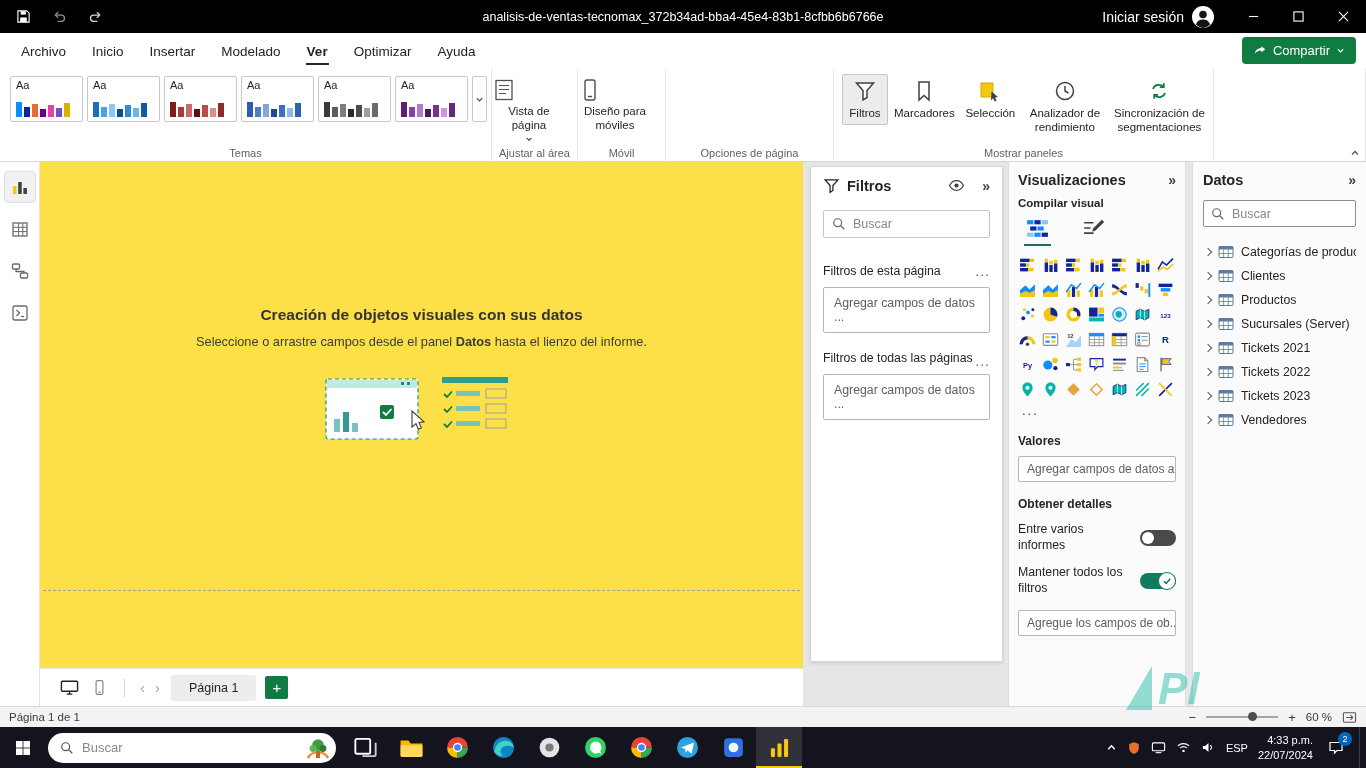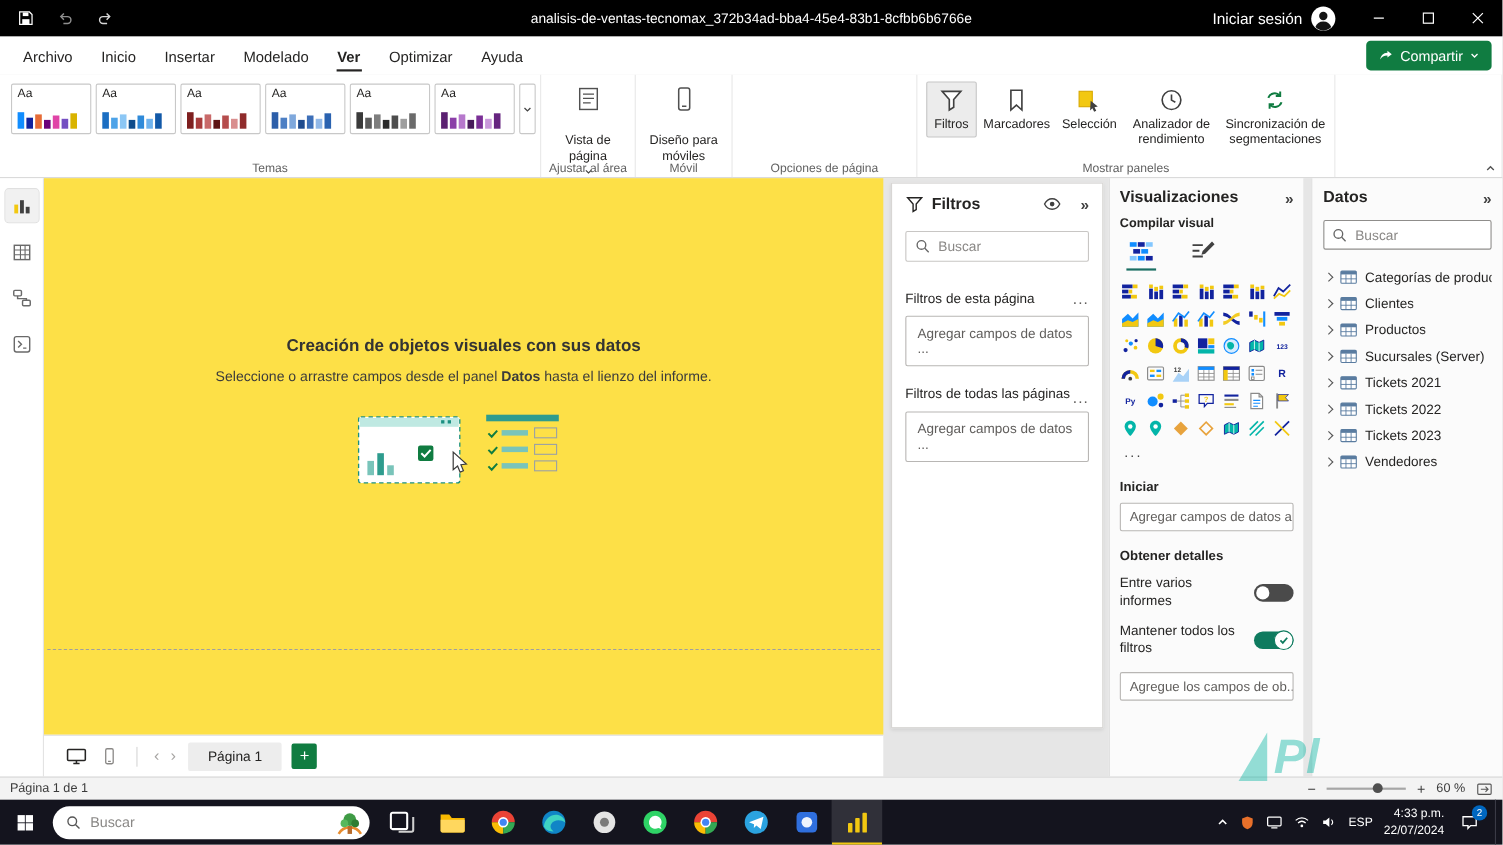--- a/index.html
+++ b/index.html
@@ -30,21 +30,21 @@
 .rgroup{position:relative;height:100%;border-right:1px solid #e8e8e8;flex-shrink:0;}
 .rgroup:last-child{border-right:none;}
 .rgroup-label{position:absolute;bottom:2px;left:0;right:0;text-align:center;font-size:11px;color:#616161;white-space:nowrap;}
 .theme-row{display:flex;align-items:flex-end;padding:8px 4px 0 10px;gap:4px;}
 .theme-gallery{display:flex;gap:4px;}
 .theme-card{width:73px;height:46px;border:1px solid #c8c8c8;border-radius:2px;background:#fff;position:relative;flex-shrink:0;}
 .theme-card .aa{position:absolute;top:2px;left:5px;font-size:11px;color:#252423;}
 .tbars{position:absolute;left:5px;right:4px;bottom:4px;display:flex;align-items:flex-end;gap:2px;}
 .tbars i{width:6px;display:block;}
 .theme-more{width:17px;height:46px;border:1px solid #c8c8c8;border-radius:2px;display:flex;align-items:center;justify-content:center;}
-.rg-btn{display:flex;flex-direction:column;align-items:center;gap:19px;width:100%;padding-top:9px;}
+.rg-btn{display:flex;flex-direction:column;gap:2px;width:100%;padding-top:9px;}
 .rg-btn .lbl{font-size:11.5px;color:#252423;text-align:center;line-height:1.2;display:inline-flex;align-items:center;gap:2px;flex-wrap:wrap;justify-content:center;max-width:74px;}
 .opt-col{padding:11px 0 0 14px;display:flex;flex-direction:column;gap:10px;}
 .opt-row{display:flex;align-items:center;gap:7px;font-size:12px;color:#252423;}
 .cb{width:13px;height:13px;border:1px solid #8a8886;border-radius:2px;background:#fff;flex-shrink:0;}
 .panes{display:flex;padding:6px 4px 0 8px;gap:3px;align-items:flex-start;}
 .pane-btn{display:flex;flex-direction:column;align-items:center;padding:4px 2px 3px;border:1px solid transparent;border-radius:2px;}
 .pane-btn.active{background:#ececec;border-color:#c6c6c6;}
 .pane-btn .lbl{font-size:11.5px;color:#252423;text-align:center;line-height:1.2;margin-top:4px;}
 .ribbon-collapse{position:absolute;right:6px;bottom:3px;}
 
@@ -845,21 +845,21 @@
           </svg>
         </button>
         <button class="viz-ico">
           <svg xmlns="http://www.w3.org/2000/svg" viewBox="0 0 16 16" width="17" height="17">
             <path d="M2,14 L14,2" stroke="#12239E" stroke-width="1.5" fill="none"></path>
             <path d="M2,2 L14,14" stroke="#F2C811" stroke-width="1.5" fill="none"></path>
           </svg>
         </button>
       </div>
     <button class="viz-more">...</button>
-    <div class="sec-label">Iniciar</div>
+    <div class="sec-label">Valores</div>
     <div class="field-box">Agregar campos de datos a...</div>
     <div class="sec-label">Obtener detalles</div>
     <div class="toggle-row">
       <span class="lbl">Entre varios informes</span>
       <span class="toggle off"></span>
     </div>
     <div class="toggle-row">
       <span class="lbl">Mantener todos los filtros</span>
       <span class="toggle on">
         <span class="knob">

